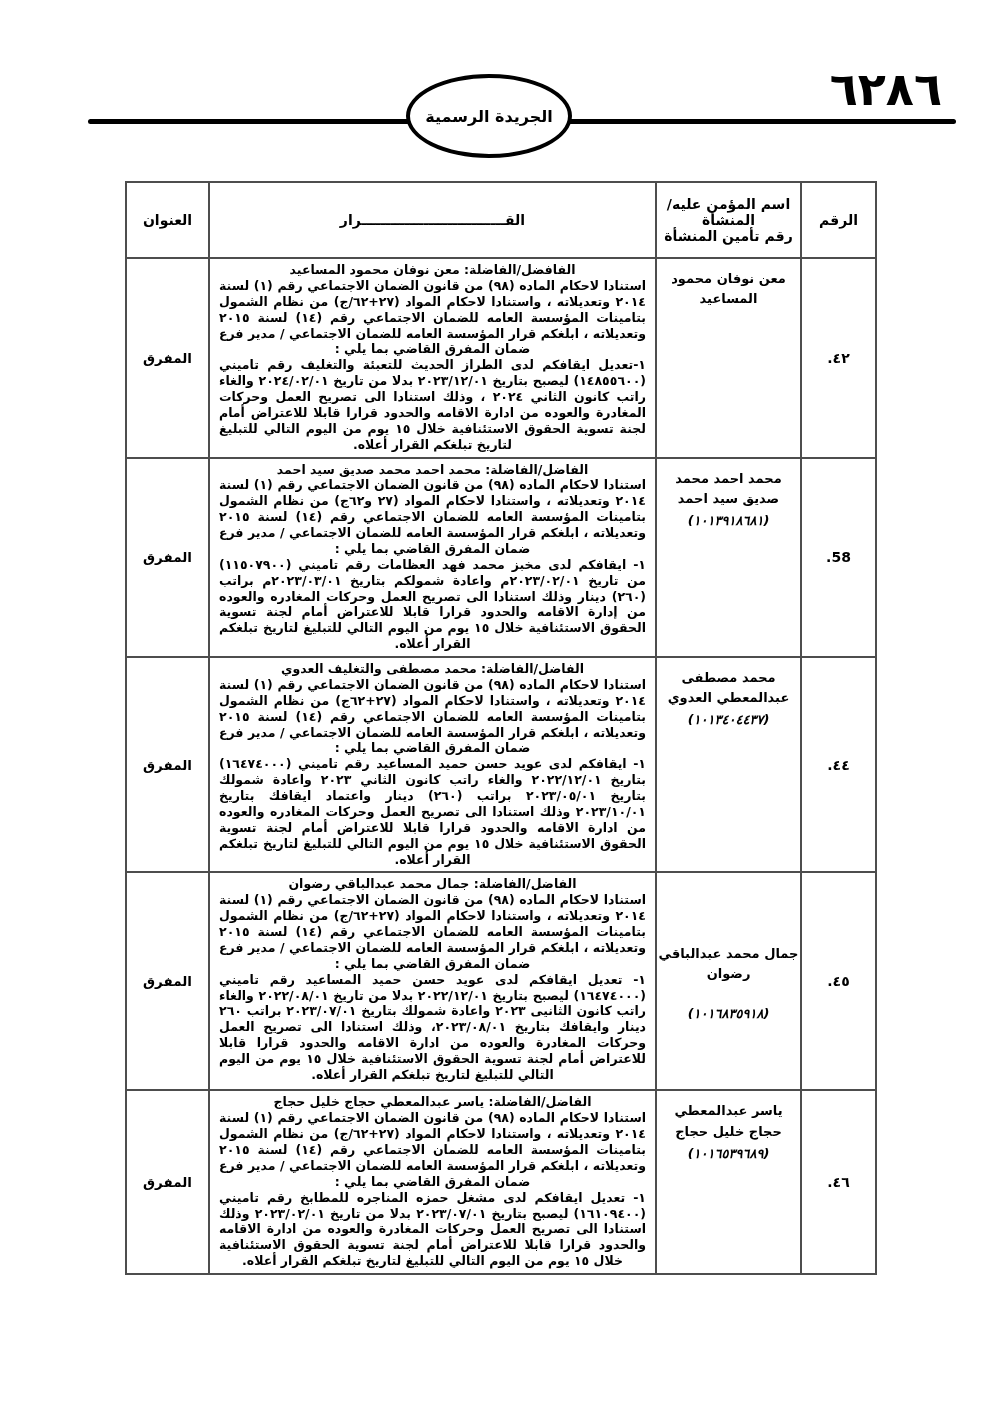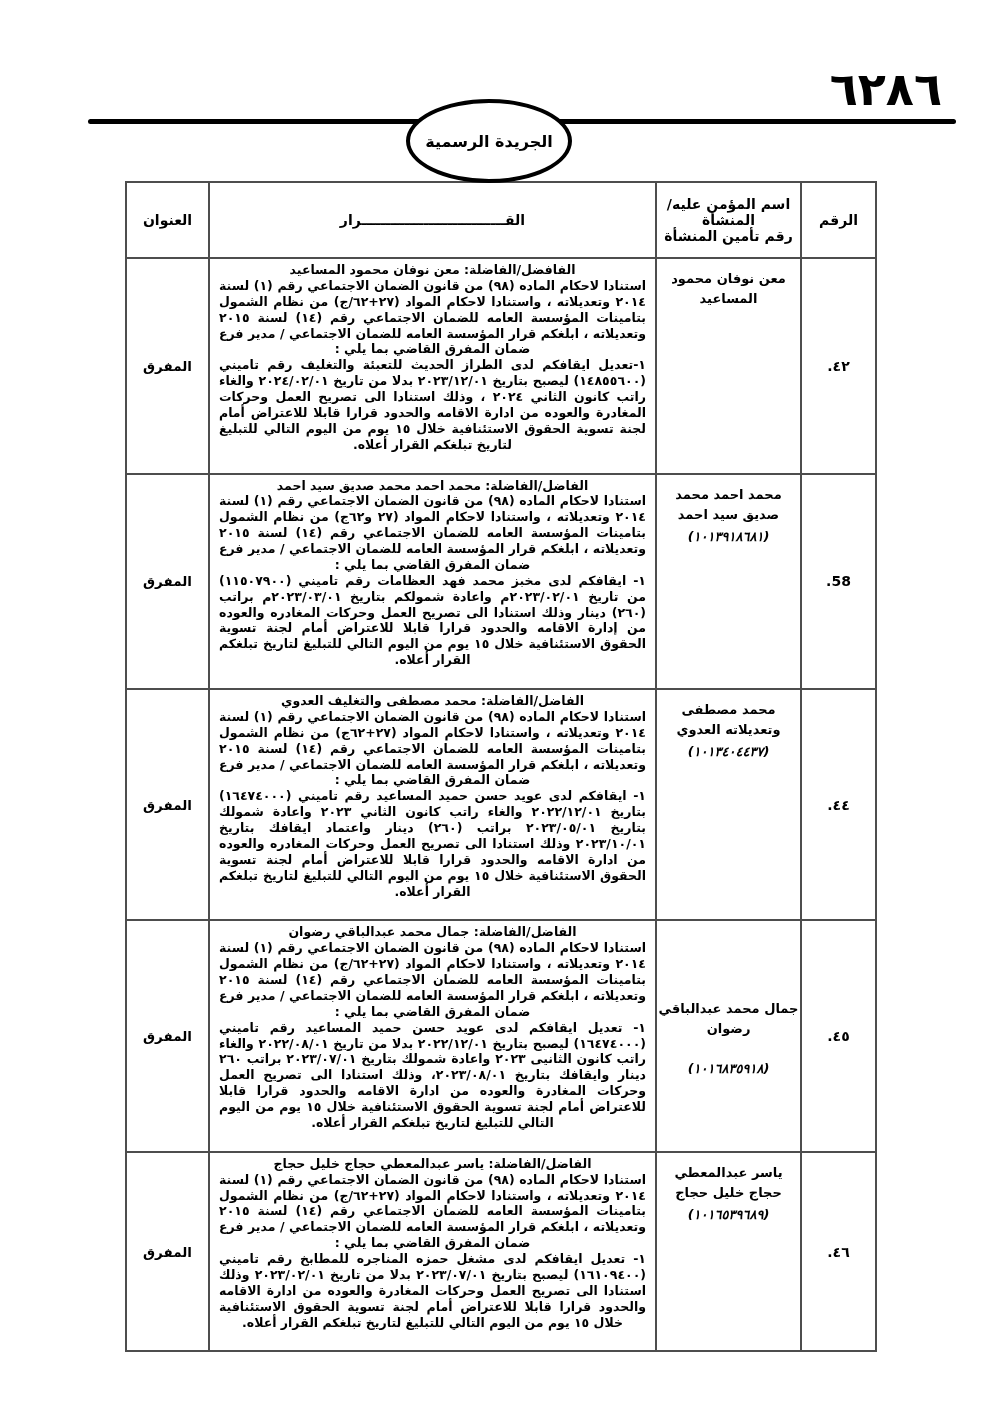--- a/index.html
+++ b/index.html
@@ -25,21 +25,21 @@
     position: absolute;
     top: 119px;
     left: 88px;
     width: 868px;
     height: 5px;
     background: #000;
     border-radius: 3px;
   }
   .header-oval {
     position: absolute;
-    top: 99px;
+    top: 74px;
     left: 406px;
     width: 158px;
     height: 76px;
     background: #fff;
     border: 4px solid #000;
     border-radius: 50%;
     display: flex;
     align-items: center;
     justify-content: center;
     z-index: 2;
@@ -71,21 +71,21 @@
 
   thead tr { height: 76px; }
   .doc-table th { font-size: 14px; text-align: center; vertical-align: middle; padding: 2px 0; }
   th .sub { }
   th.h-dec { font-size: 14px; white-space: nowrap; overflow: hidden; }
 
   td.num  { text-align: center; vertical-align: middle; font-size: 14px; direction: rtl; }
   td.name { text-align: center; vertical-align: top; padding: 10px 0 4px; font-size: 13px; line-height: 1.55; }
   td.name .ins-number { margin-top: 2px; font-style: italic; }
   td.addr { text-align: center; vertical-align: middle; font-size: 13.5px; border-radius: 16px; }
-  td.decision { vertical-align: top; padding: 3px 9px 20px; font-size: 12.5px; line-height: 1.27; }
+  td.decision { vertical-align: top; padding: 3px 9px 4px; font-size: 12.5px; line-height: 1.27; }
   td.decision p { margin: 0; }
   p.salutation { text-align: center; }
   p.legal, p.item { text-align: justify; text-align-last: center; }
 
   tbody tr:nth-child(1) { height: 179px; }
   tbody tr:nth-child(2) { height: 175px; }
   tbody tr:nth-child(3) { height: 200px; }
   tbody tr:nth-child(4) { height: 218px; }
   tbody tr:nth-child(5) { height: 181px; }
   tbody tr:nth-child(4) td.name { vertical-align: middle; }
@@ -141,21 +141,21 @@
           <td class="decision">
             <p class="salutation">الفاضل/الفاضلة: محمد احمد محمد صديق سيد احمد</p>
             <p class="legal">استنادا لاحكام الماده (٩٨) من قانون الضمان الاجتماعي رقم (١) لسنة ٢٠١٤ وتعديلاته ، واستنادا لاحكام المواد (٢٧ و٦٢ج) من نظام الشمول بتامينات المؤسسة العامه للضمان الاجتماعي رقم (١٤) لسنة ٢٠١٥ وتعديلاته ، ابلغكم قرار المؤسسة العامه للضمان الاجتماعي / مدير فرع ضمان المفرق القاضي بما يلي :</p>
             <p class="item">١- ايقافكم لدى مخبز محمد فهد العظامات رقم تاميني (١١٥٠٧٩٠٠) من تاريخ ٢٠٢٣/٠٢/٠١م واعادة شمولكم بتاريخ ٢٠٢٣/٠٣/٠١م براتب (٢٦٠) دينار وذلك استنادا الى تصريح العمل وحركات المغادره والعوده من إدارة الاقامه والحدود قرارا قابلا للاعتراض أمام لجنة تسوية الحقوق الاستئنافية خلال ١٥ يوم من اليوم التالي للتبليغ لتاريخ تبلغكم القرار أعلاه.</p>
           </td>
           <td class="addr">المفرق</td>
         </tr>
         <tr>
           <td class="num">٤٤.</td>
           <td class="name">
-            <div>محمد مصطفى وتعديلاته العدوي</div>
+            <div>محمد مصطفى عبدالمعطي العدوي</div>
             <div class="ins-number">(١٠١٣٤٠٤٤٣٧)</div>
           </td>
           <td class="decision">
             <p class="salutation">الفاضل/الفاضلة: محمد مصطفى والتغليف العدوي</p>
             <p class="legal">استنادا لاحكام الماده (٩٨) من قانون الضمان الاجتماعي رقم (١) لسنة ٢٠١٤ وتعديلاته ، واستنادا لاحكام المواد (٢٧+٦٢ج) من نظام الشمول بتامينات المؤسسة العامه للضمان الاجتماعي رقم (١٤) لسنة ٢٠١٥ وتعديلاته ، ابلغكم قرار المؤسسة العامه للضمان الاجتماعي / مدير فرع ضمان المفرق القاضي بما يلي :</p>
             <p class="item">١- ايقافكم لدى عويد حسن حميد المساعيد رقم تاميني (١٦٤٧٤٠٠٠) بتاريخ ٢٠٢٢/١٢/٠١ والغاء راتب كانون الثاني ٢٠٢٣ واعادة شمولك بتاريخ ٢٠٢٣/٠٥/٠١ براتب (٢٦٠) دينار واعتماد ايقافك بتاريخ ٢٠٢٣/١٠/٠١ وذلك استنادا الى تصريح العمل وحركات المغادره والعوده من ادارة الاقامه والحدود قرارا قابلا للاعتراض أمام لجنة تسوية الحقوق الاستئنافية خلال ١٥ يوم من اليوم التالي للتبليغ لتاريخ تبلغكم القرار أعلاه.</p>
           </td>
           <td class="addr">المفرق</td>
         </tr>
         <tr>

